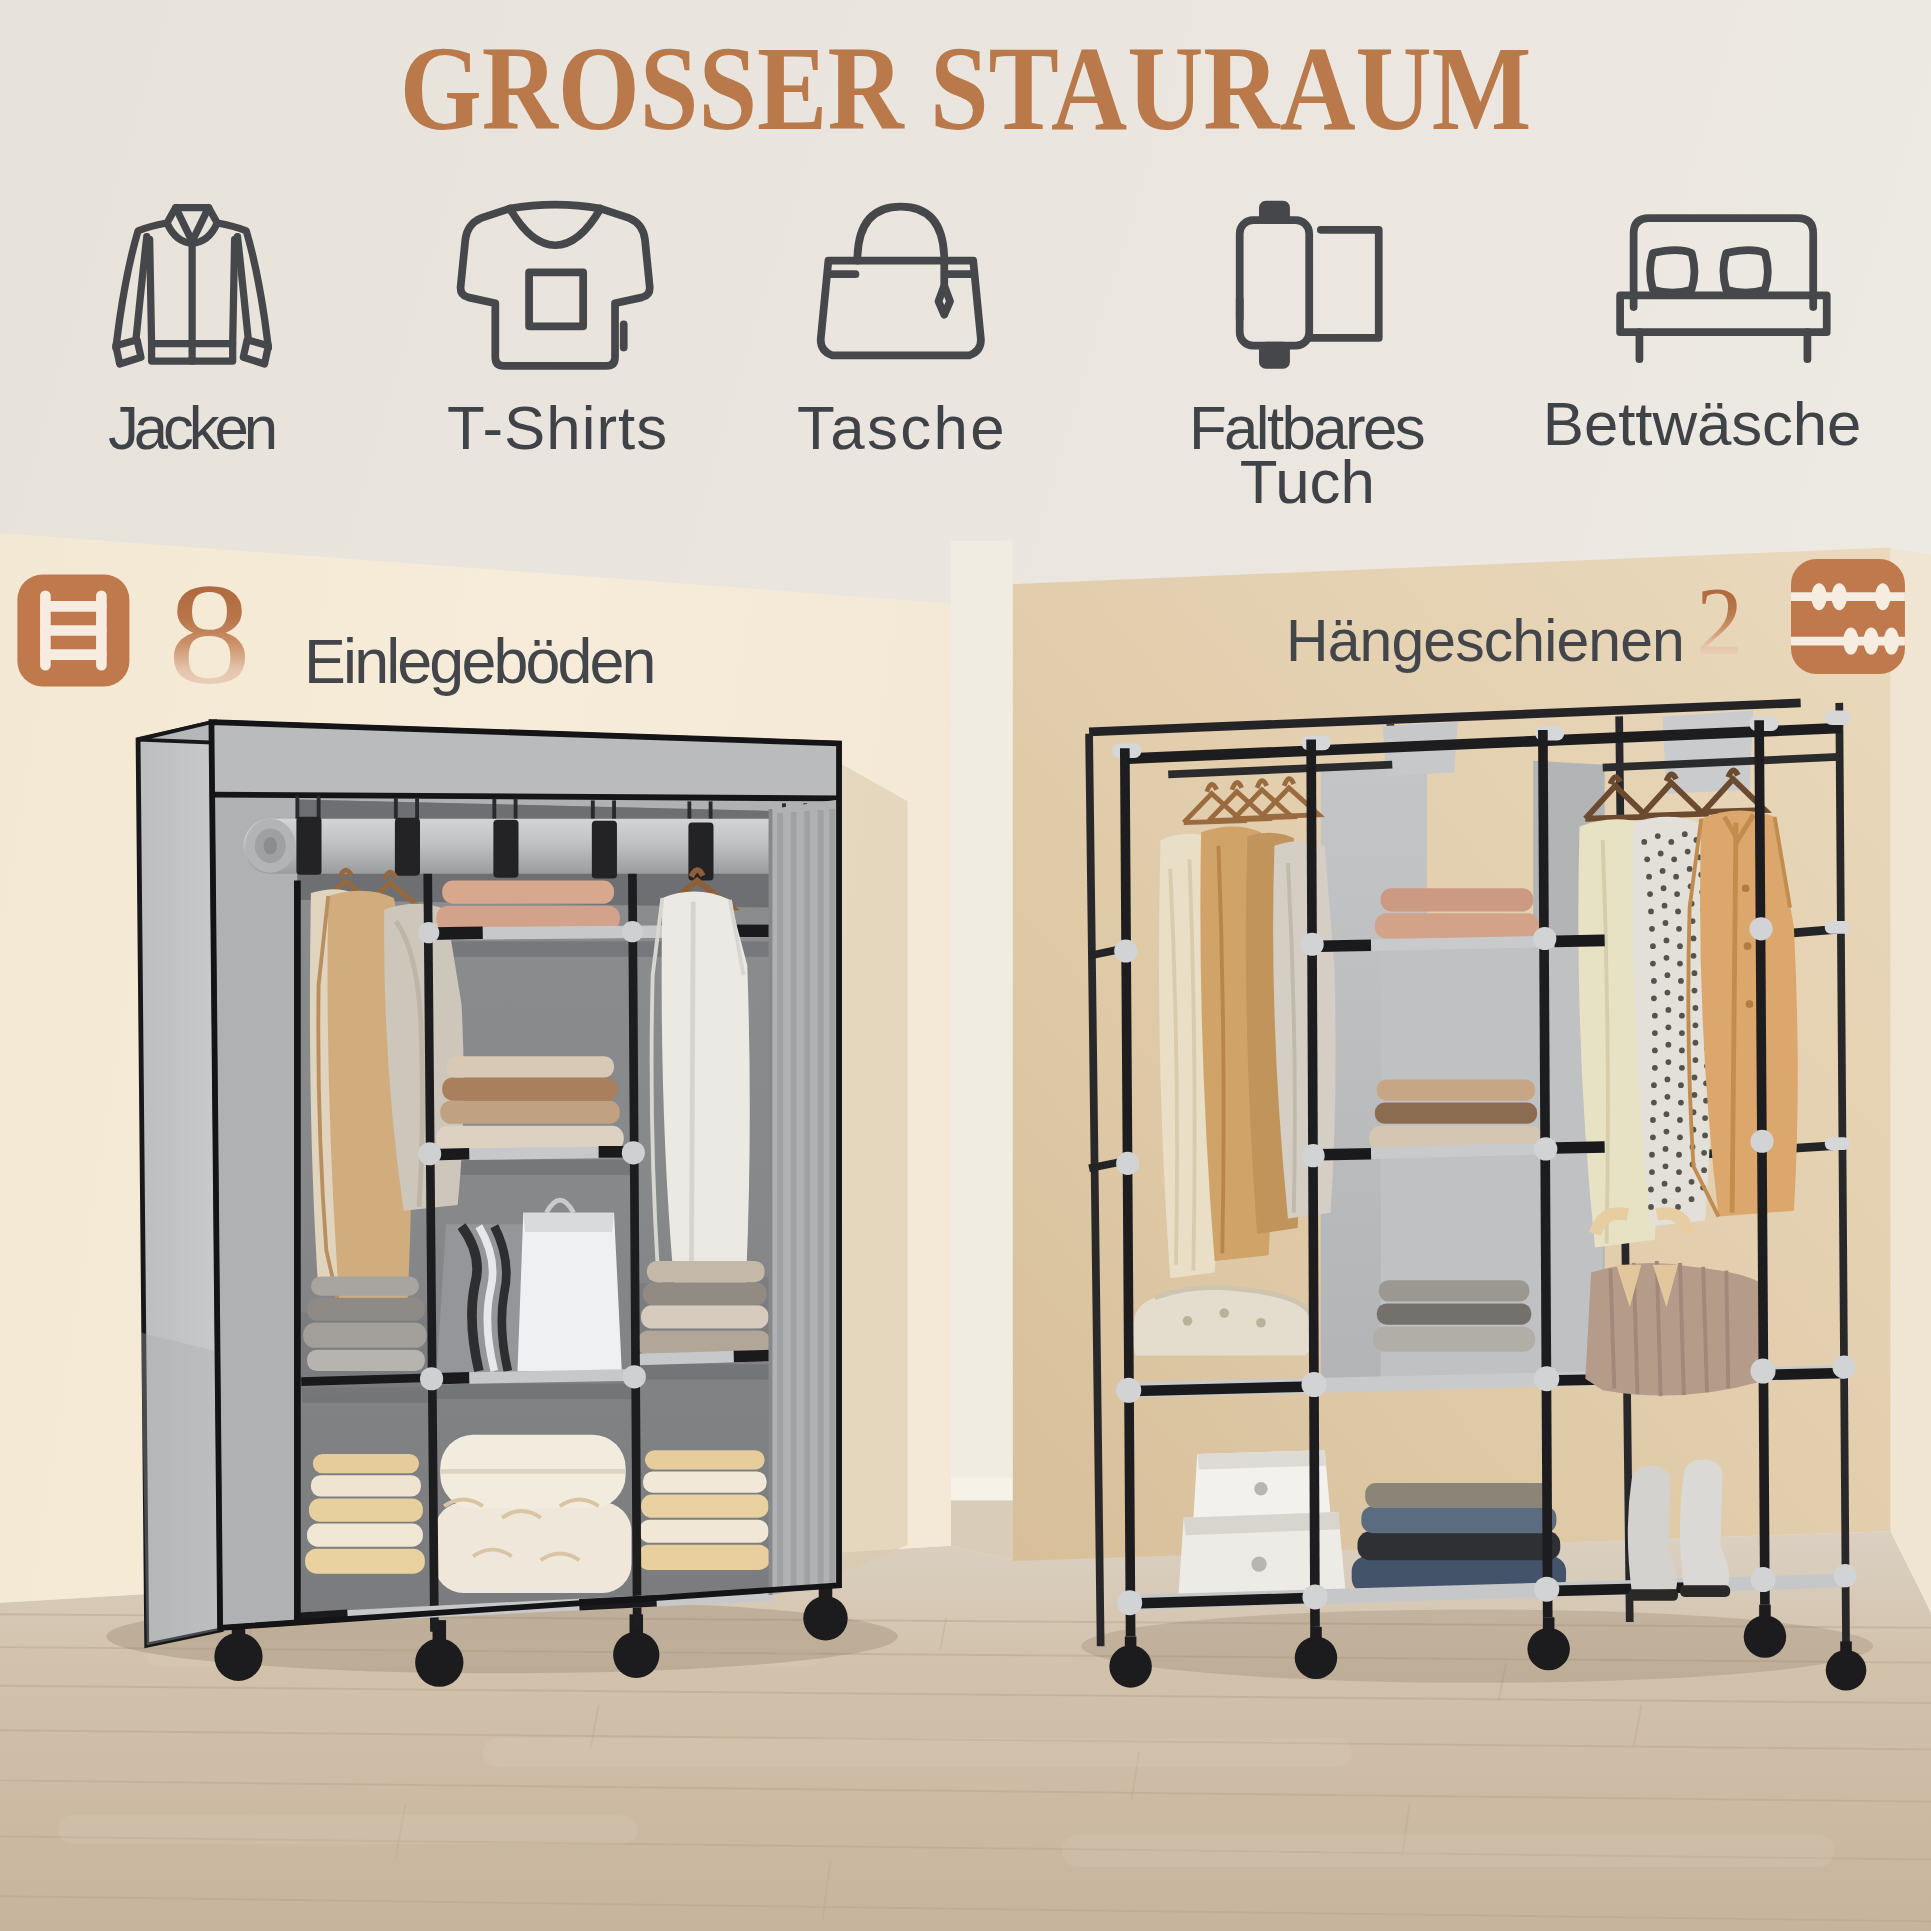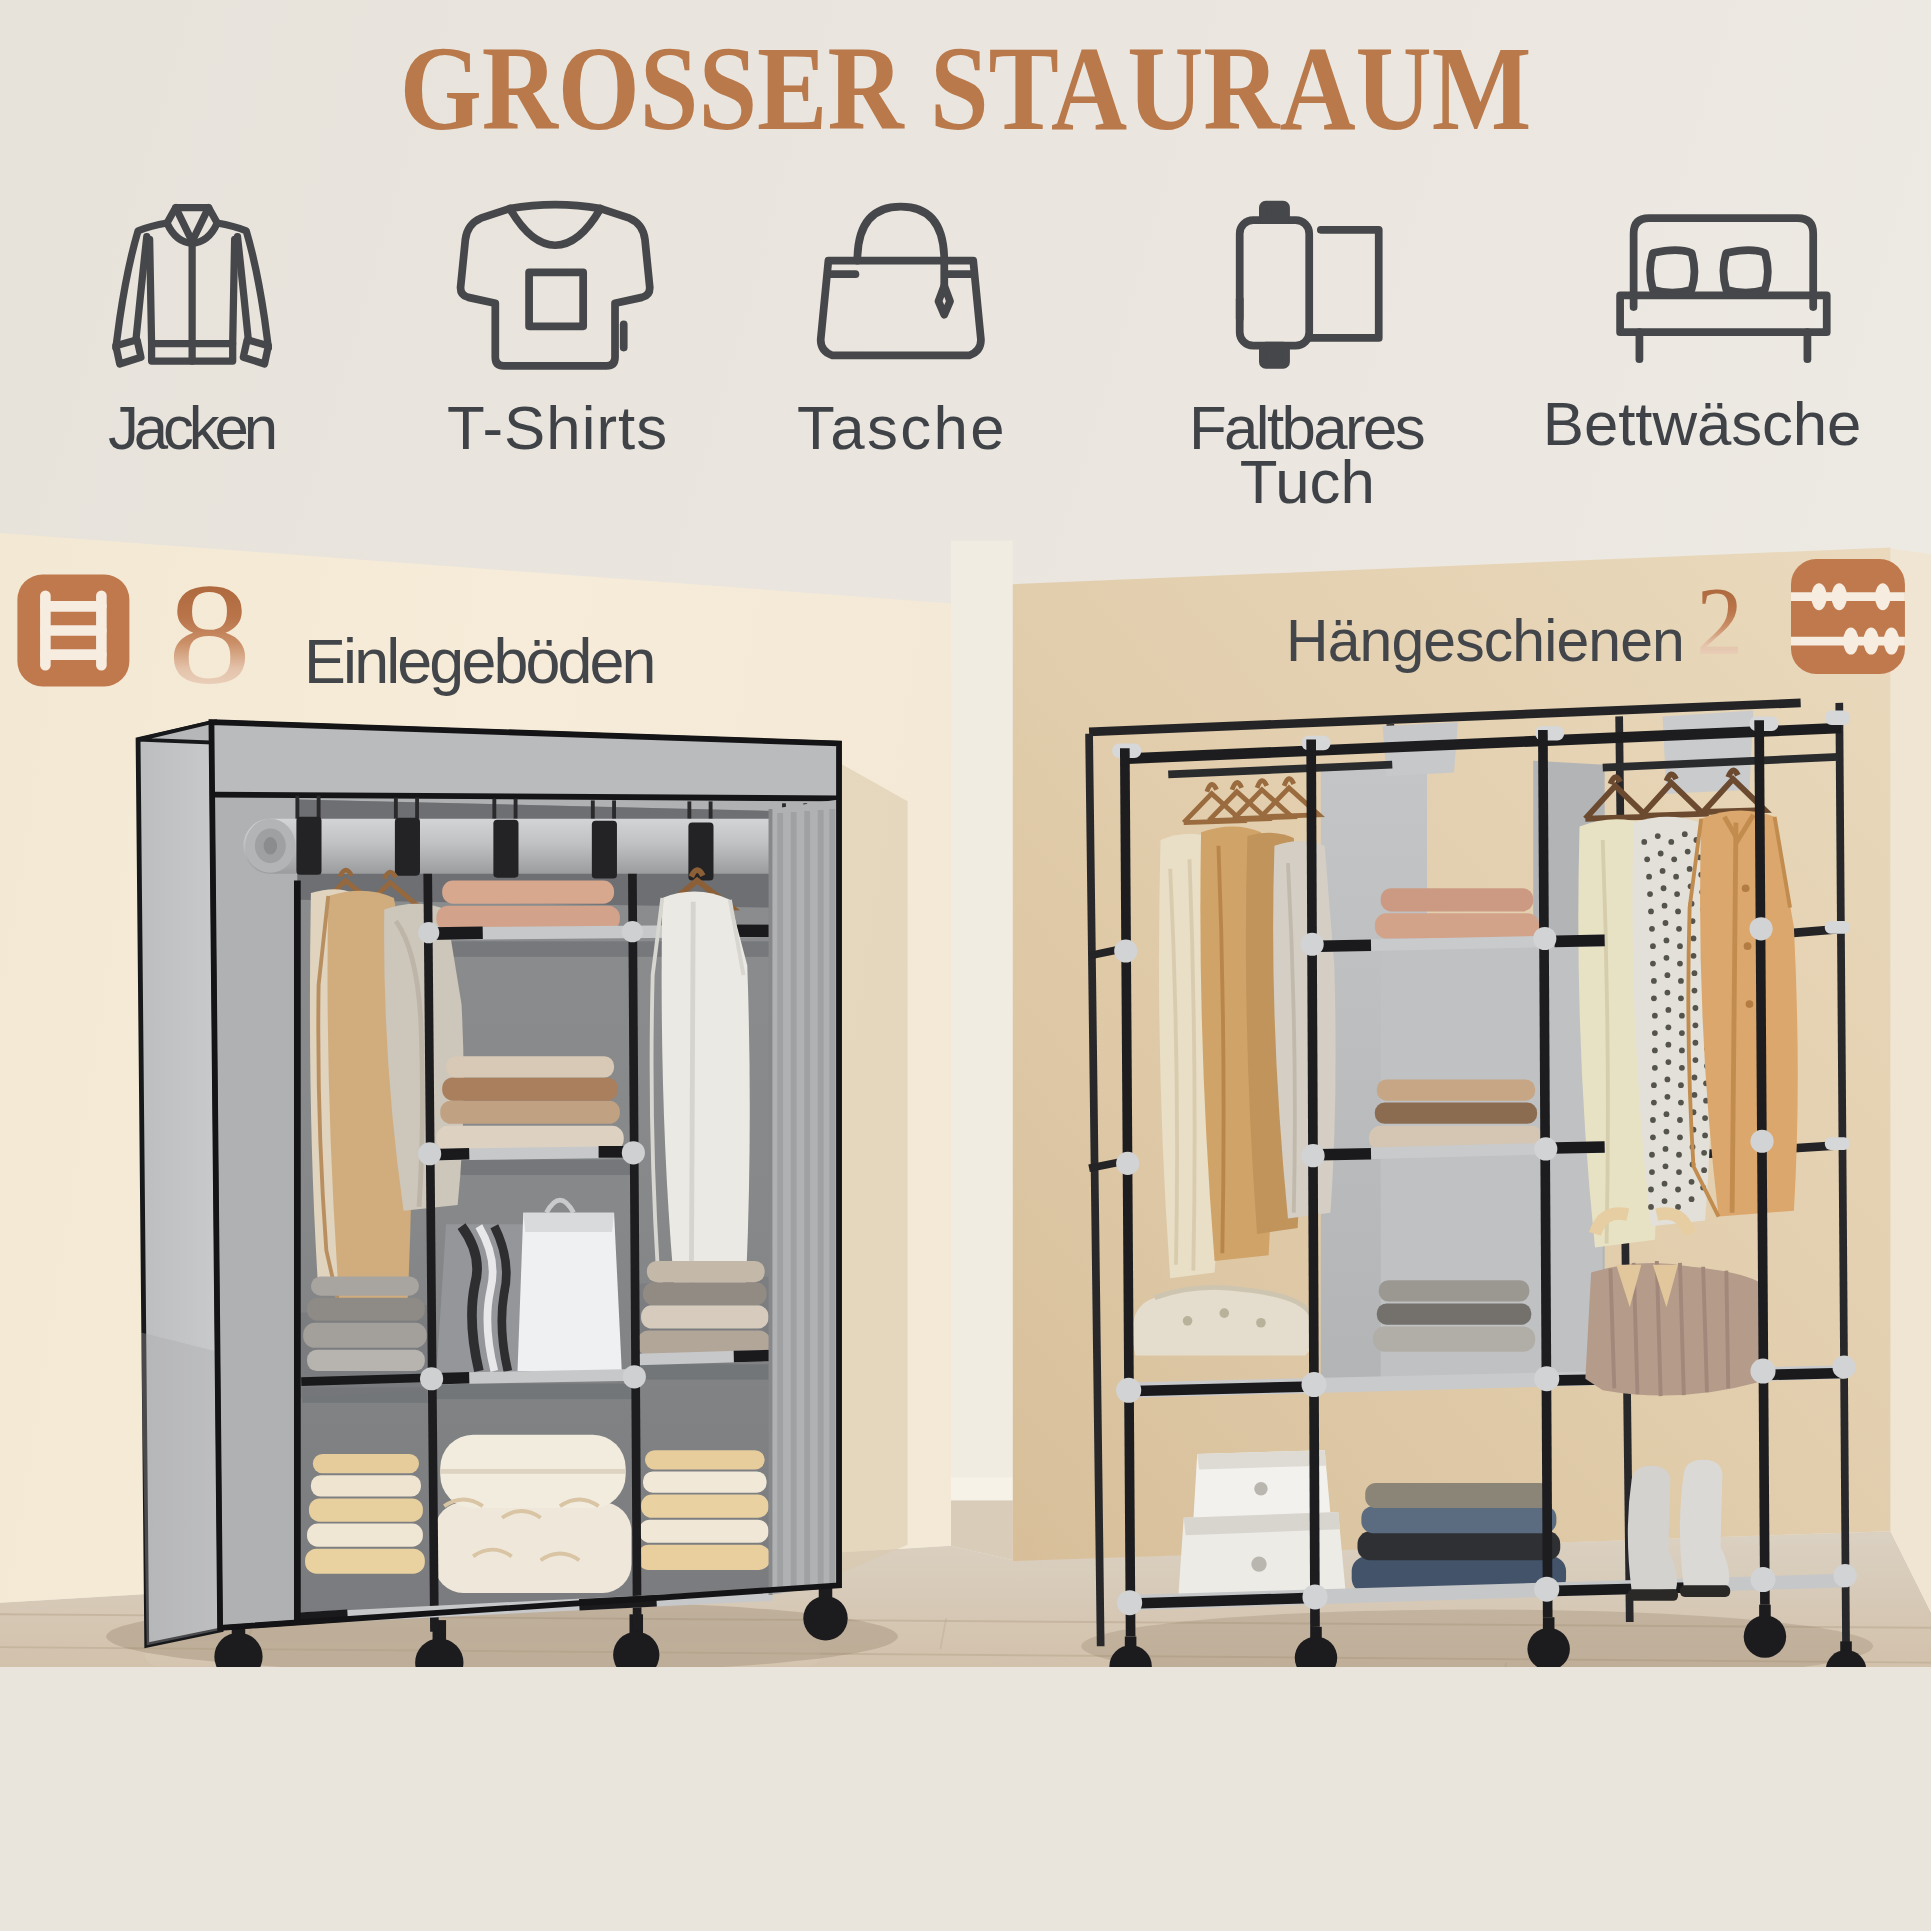--- a/index.html
+++ b/index.html
@@ -1,16 +1,16 @@
 <!DOCTYPE html>
 <html><head>
 <meta charset="utf-8">
 <style>
   html,body{margin:0;padding:0;background:#e9e4dc;}
-  #stage{position:relative;width:1931px;height:1667px;overflow:hidden;font-family:"Liberation Sans",sans-serif;}
+  #stage{position:relative;width:1931px;height:1931px;overflow:hidden;font-family:"Liberation Sans",sans-serif;}
   svg{display:block;}
 </style>
 </head>
 <body>
 <div id="stage">
 <svg width="1931" height="1931" viewBox="0 0 2000 2000">
 <defs>
   <linearGradient id="wallTop" x1="0" y1="0" x2="1" y2="0.25">
     <stop offset="0" stop-color="#e7e2da"></stop>
     <stop offset="0.5" stop-color="#eae5de"></stop>

